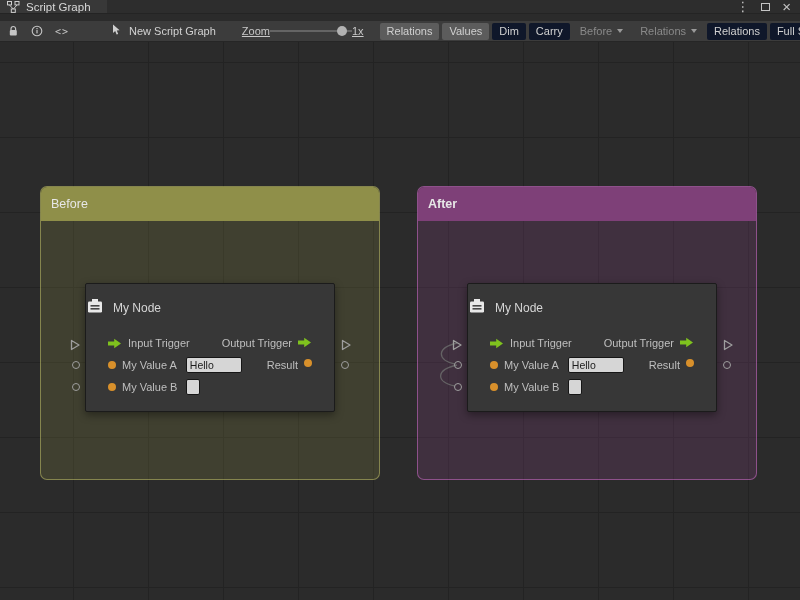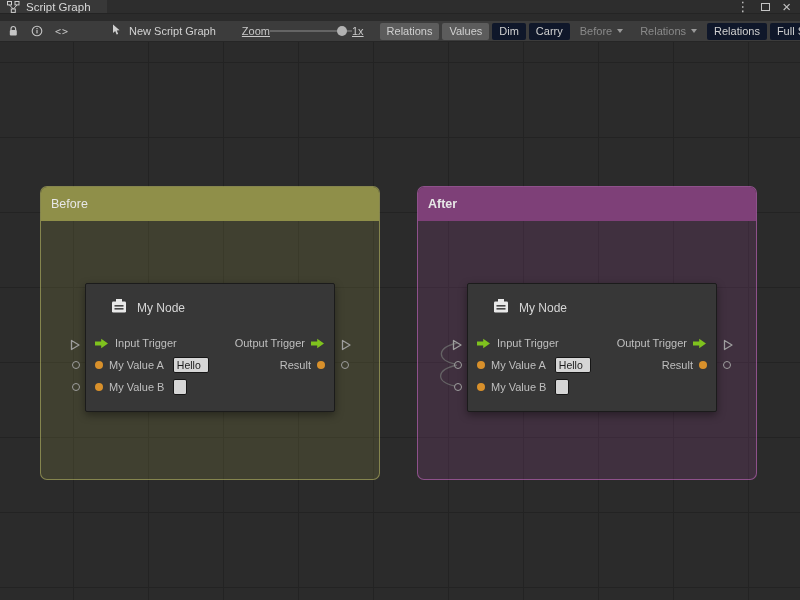--- a/index.html
+++ b/index.html
@@ -97,41 +97,41 @@
   
   .node {
     position:absolute; width:250px; height:129px;
     background:#373737; border:1px solid #1b1b1b; border-radius:2px;
     box-shadow:0 3px 8px rgba(0,0,0,0.4);
   }
   .node.nbefore { left:85px; top:241px; }
   .node.nafter  { left:467px; top:241px; }
   .node-header {
     height:48px; display:flex; align-items:center;
-    padding-left:24px; gap:9px;
+    padding-left:0; gap:9px;
   }
   .node-title { font-size:12px; color:#d6d6d6; }
   .port-row {
     height:22px; display:flex; align-items:center;
-    padding:0 9px; font-size:11px; color:#bfbfbf;
+    padding:0 22px; font-size:11px; color:#bfbfbf;
   }
   .port-left  { display:flex; align-items:center; gap:6px; }
-  .port-right { margin-left:auto; display:flex; align-items:center; gap:6px; }
+  .port-right { margin-left:auto; display:flex; align-items:flex-start; gap:6px; }
   .green-arrow { display:block; }
   .green-arrow polygon { fill:var(--accent-green,#7fc21e); }
   .orange-dot {
     width:8px; height:8px; border-radius:50%;
     background:var(--accent-orange,#d8902b); display:inline-block;
   }
   .field {
     background:#d6d6d6; border:1px solid #161616; border-radius:2px;
     color:#1c1c1c; font-family:inherit; font-size:10.5px;
     height:16px; padding:0 3px; margin-left:3px;
   }
-  .field-a { width:36px; }
+  .field-a { width:56px; }
   .field-b { width:14px; }
 
   
   .outer { position:absolute; display:block; }
   .outer.tri-in   { left:-16px; top:53px; }
   .outer.tri-out  { left:255px; top:53px; }
   .outer.circ     { width:8px; height:8px; border:1.3px solid #9e9e9e; border-radius:50%; background:transparent; }
   .outer.circ-a   { left:-14px; top:77px; }
   .outer.circ-b   { left:-14px; top:99px; }
   .outer.circ-res { left:255px; top:77px; }

